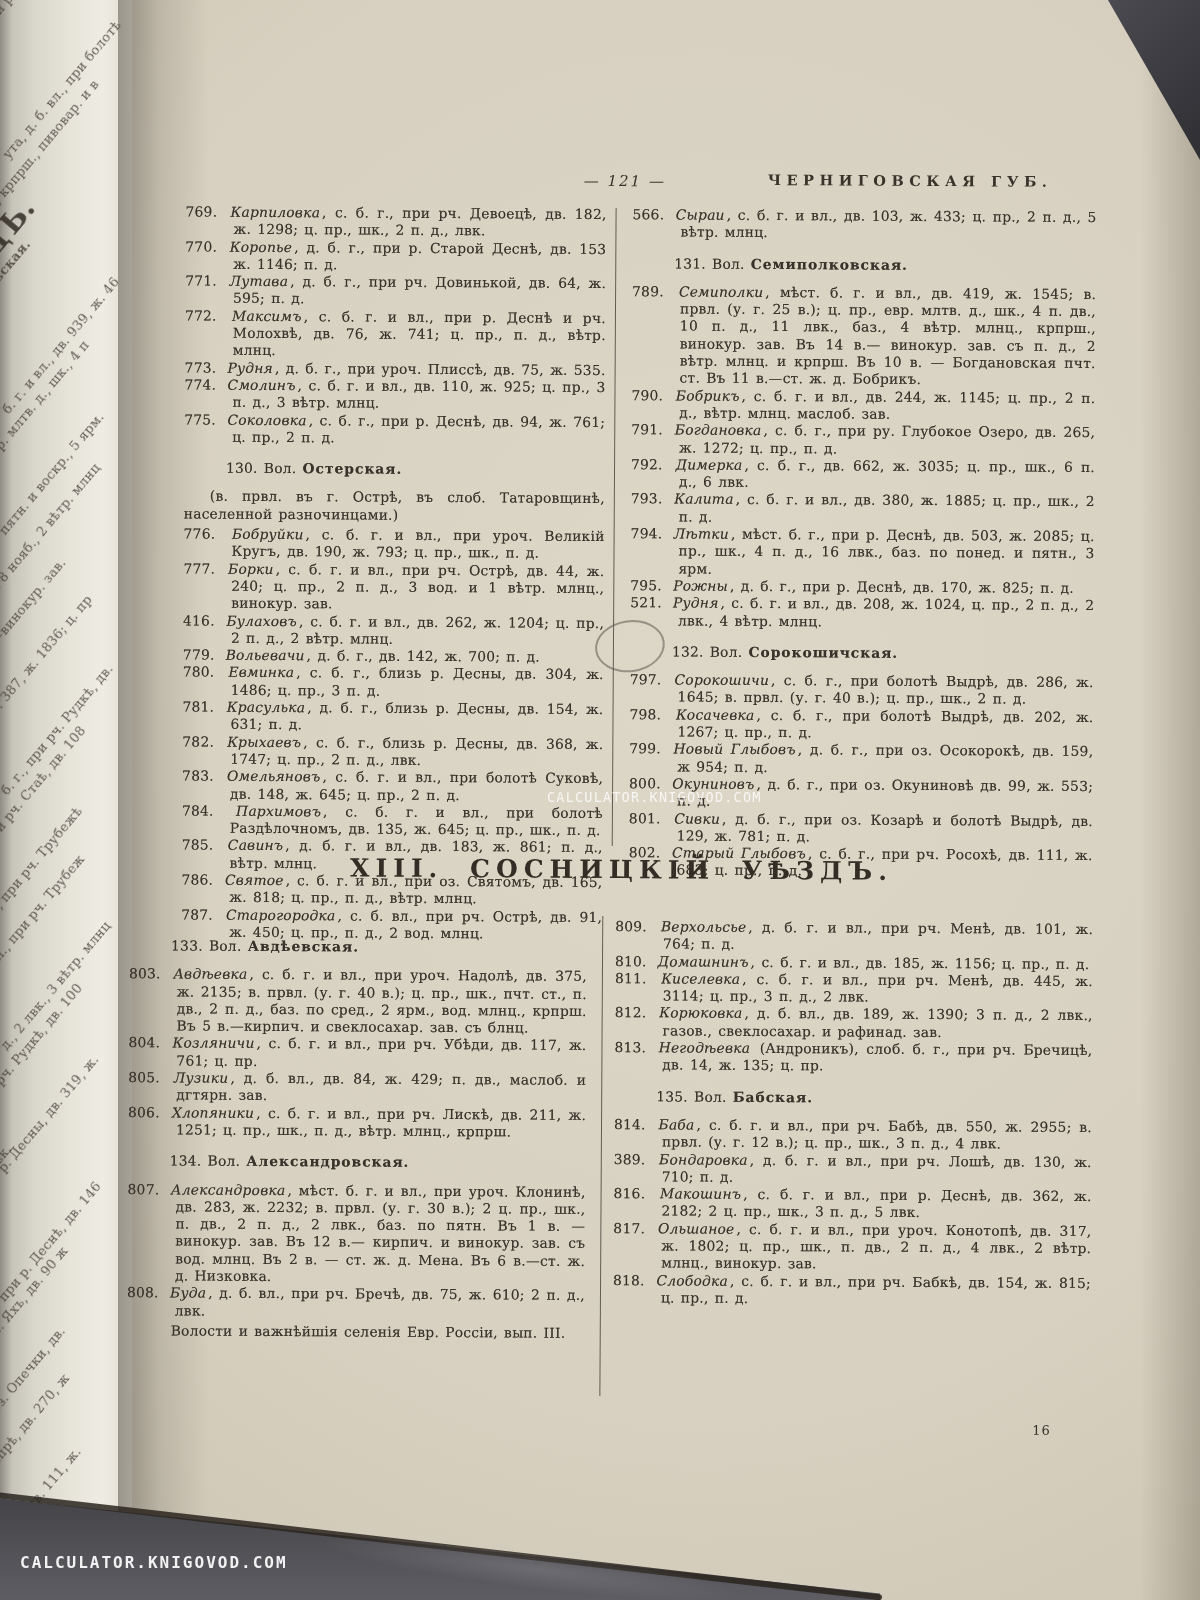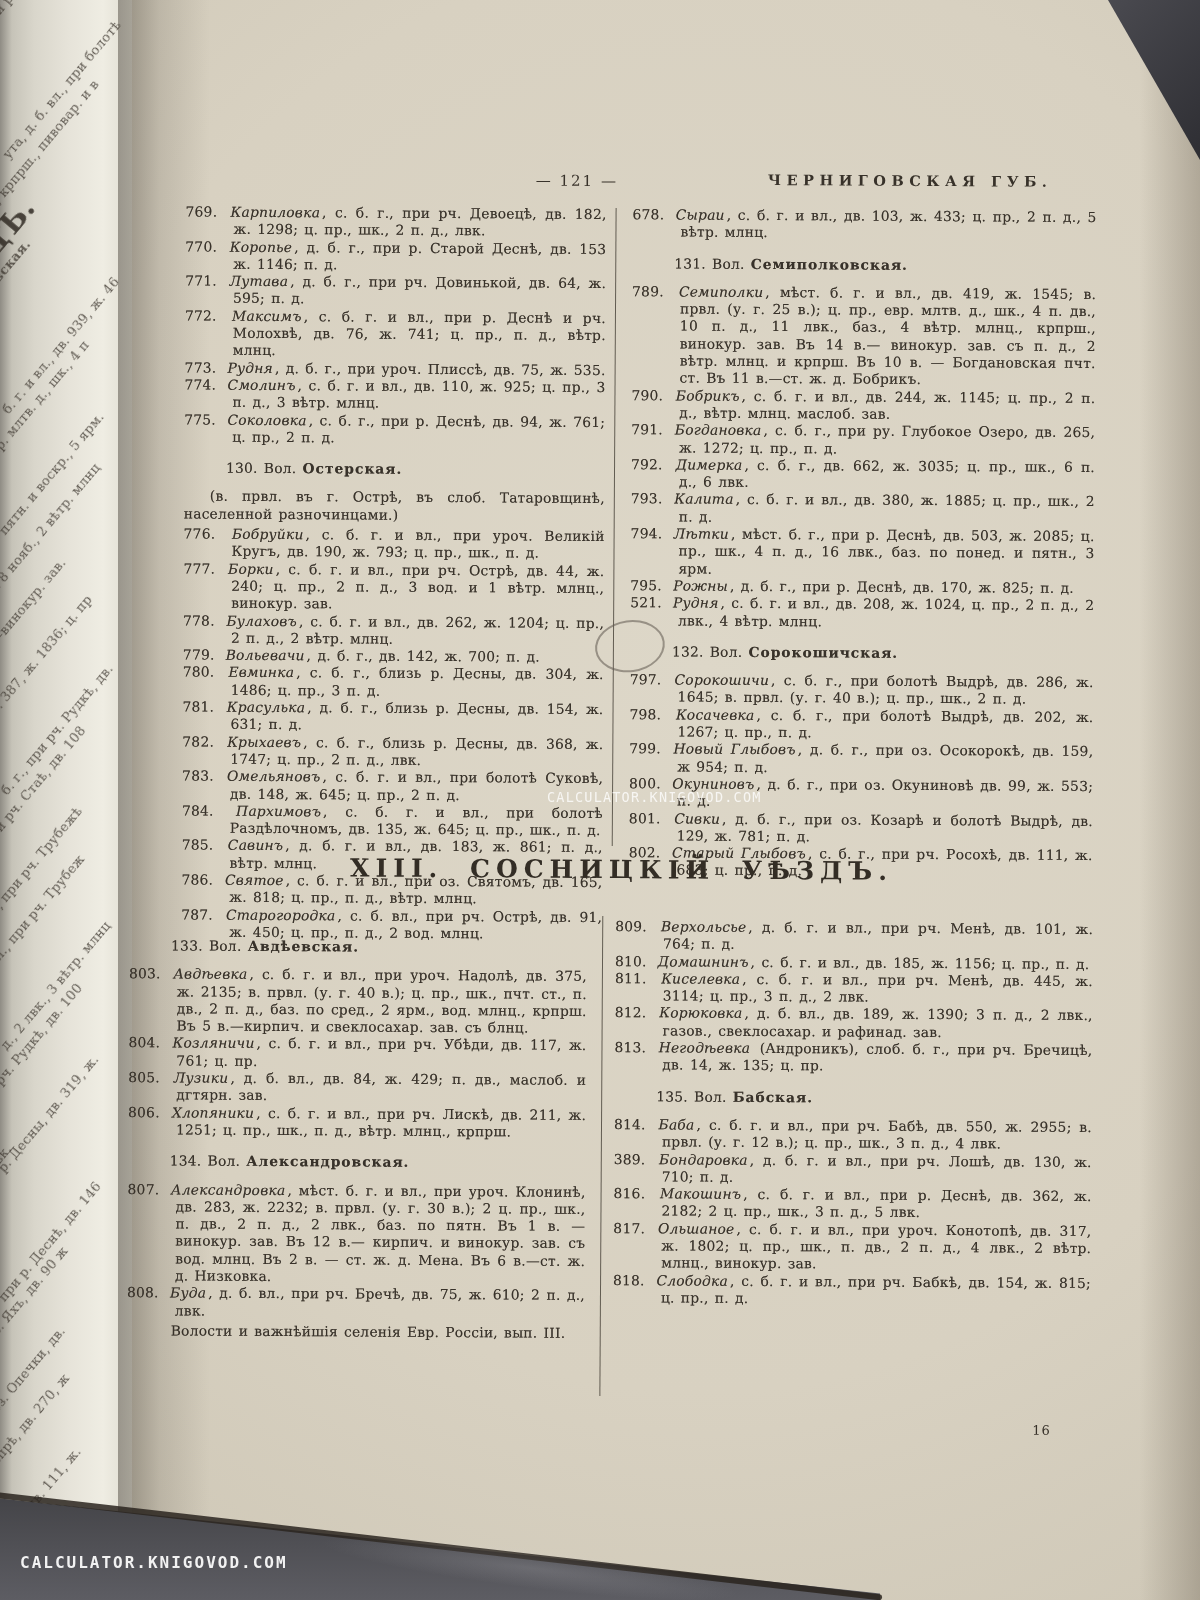--- a/index.html
+++ b/index.html
@@ -29,21 +29,21 @@
     background:linear-gradient(180deg,#434347,#5d5d63);
     clip-path:polygon(0 6%,100% 94%,100% 100%,0 100%);}
   .table-streak{position:absolute;left:320px;top:1548px;width:420px;height:40px;
     background:radial-gradient(50% 50% at 50% 50%,rgba(210,210,215,.18),rgba(210,210,215,0));
     transform:rotate(7deg);}
   .book-edge{position:absolute;left:-4px;top:1492px;width:892px;height:6px;
     background:rgba(42,36,30,.85);transform:rotate(6.6deg);transform-origin:left center;border-radius:3px;}
   
   .tilt{position:absolute;left:0;top:0;width:1200px;height:1600px;transform:rotate(.35deg);transform-origin:600px 800px;
     color:#38322a;}
-  .hdr-num{position:absolute;left:532px;top:172px;font-size:15px;letter-spacing:2px;}
+  .hdr-num{position:absolute;left:580px;top:172px;font-size:15px;letter-spacing:2px;font-style:italic;}
   .hdr-title{position:absolute;left:764px;top:170px;font-size:14.5px;font-weight:bold;letter-spacing:5.5px;white-space:nowrap;}
   .sec{position:absolute;display:flex;align-items:flex-start;}
   .sec-top{left:182px;top:206px;width:911px;}
   .sec-top .colL{width:421px;margin-right:26px;}
   .sec-top .colR{width:464px;}
   .sec-bot{left:130px;top:918px;width:968px;}
   .sec-bot .colL{width:458px;margin-right:28px;padding-top:8px;}
   .sec-bot .colR{width:478px;}
   .col{font-size:13.8px;line-height:17.3px;text-align:justify;
     letter-spacing:.25px;word-spacing:1.5px;
@@ -118,33 +118,33 @@
           <div class="entry"><span class="e-num">770.</span><i class="e-name"> Коропье</i><span>, д. б. г., при р. Старой Деснѣ, дв. 153 ж. 1146; п. д.</span></div>
           <div class="entry"><span class="e-num">771.</span><i class="e-name"> Лутава</i><span>, д. б. г., при рч. Довинькой, дв. 64, ж. 595; п. д.</span></div>
           <div class="entry"><span class="e-num">772.</span><i class="e-name"> Максимъ</i><span>, с. б. г. и вл., при р. Деснѣ и рч. Молохвѣ, дв. 76, ж. 741; ц. пр., п. д., вѣтр. млнц.</span></div>
           <div class="entry"><span class="e-num">773.</span><i class="e-name"> Рудня</i><span>, д. б. г., при уроч. Плиссѣ, дв. 75, ж. 535.</span></div>
           <div class="entry"><span class="e-num">774.</span><i class="e-name"> Смолинъ</i><span>, с. б. г. и вл., дв. 110, ж. 925; ц. пр., 3 п. д., 3 вѣтр. млнц.</span></div>
           <div class="entry"><span class="e-num">775.</span><i class="e-name"> Соколовка</i><span>, с. б. г., при р. Деснѣ, дв. 94, ж. 761; ц. пр., 2 п. д.</span></div>
           <div class="vol-heading"><span>130. Вол. </span><span class="vol-name">Остерская.</span></div>
           <div class="col-note">(в. првл. въ г. Острѣ, въ слоб. Татаровщинѣ, населенной разночинцами.)</div>
           <div class="entry"><span class="e-num">776.</span><i class="e-name"> Бобруйки</i><span>, с. б. г. и вл., при уроч. Великій Кругъ, дв. 190, ж. 793; ц. пр., шк., п. д.</span></div>
           <div class="entry"><span class="e-num">777.</span><i class="e-name"> Борки</i><span>, с. б. г. и вл., при рч. Острѣ, дв. 44, ж. 240; ц. пр., 2 п. д., 3 вод. и 1 вѣтр. млнц., винокур. зав.</span></div>
-          <div class="entry"><span class="e-num">778.</span><i class="e-name"> Булаховъ</i><span>, с. б. г. и вл., дв. 262, ж. 1204; ц. пр., 2 п. д., 2 вѣтр. млнц.</span></div>
+          <div class="entry"><span class="e-num">416.</span><i class="e-name"> Булаховъ</i><span>, с. б. г. и вл., дв. 262, ж. 1204; ц. пр., 2 п. д., 2 вѣтр. млнц.</span></div>
           <div class="entry"><span class="e-num">779.</span><i class="e-name"> Вольевачи</i><span>, д. б. г., дв. 142, ж. 700; п. д.</span></div>
           <div class="entry"><span class="e-num">780.</span><i class="e-name"> Евминка</i><span>, с. б. г., близь р. Десны, дв. 304, ж. 1486; ц. пр., 3 п. д.</span></div>
           <div class="entry"><span class="e-num">781.</span><i class="e-name"> Красулька</i><span>, д. б. г., близь р. Десны, дв. 154, ж. 631; п. д.</span></div>
           <div class="entry"><span class="e-num">782.</span><i class="e-name"> Крыхаевъ</i><span>, с. б. г., близь р. Десны, дв. 368, ж. 1747; ц. пр., 2 п. д., лвк.</span></div>
           <div class="entry"><span class="e-num">783.</span><i class="e-name"> Омельяновъ</i><span>, с. б. г. и вл., при болотѣ Суковѣ, дв. 148, ж. 645; ц. пр., 2 п. д.</span></div>
           <div class="entry"><span class="e-num">784.</span><i class="e-name"> Пархимовъ</i><span>, с. б. г. и вл., при болотѣ Раздѣлочномъ, дв. 135, ж. 645; ц. пр., шк., п. д.</span></div>
           <div class="entry"><span class="e-num">785.</span><i class="e-name"> Савинъ</i><span>, д. б. г. и вл., дв. 183, ж. 861; п. д., вѣтр. млнц.</span></div>
           <div class="entry"><span class="e-num">786.</span><i class="e-name"> Святое</i><span>, с. б. г. и вл., при оз. Святомъ, дв. 165, ж. 818; ц. пр., п. д., вѣтр. млнц.</span></div>
           <div class="entry"><span class="e-num">787.</span><i class="e-name"> Старогородка</i><span>, с. б. вл., при рч. Острѣ, дв. 91, ж. 450; ц. пр., п. д., 2 вод. млнц.</span></div>
         </div>
       <div class="col colR">
-          <div class="entry"><span class="e-num">678.</span><i class="e-name"> Сыраи</i><span>, с. б. г. и вл., дв. 103, ж. 433; ц. пр., 2 п. д., 5 вѣтр. млнц.</span></div>
+          <div class="entry"><span class="e-num">566.</span><i class="e-name"> Сыраи</i><span>, с. б. г. и вл., дв. 103, ж. 433; ц. пр., 2 п. д., 5 вѣтр. млнц.</span></div>
           <div class="vol-heading"><span>131. Вол. </span><span class="vol-name">Семиполковская.</span></div>
           <div class="entry"><span class="e-num">789.</span><i class="e-name"> Семиполки</i><span>, мѣст. б. г. и вл., дв. 419, ж. 1545; в. првл. (у. г. 25 в.); ц. пр., евр. млтв. д., шк., 4 п. дв., 10 п. д., 11 лвк., баз., 4 вѣтр. млнц., крпрш., винокур. зав. Въ 14 в.— винокур. зав. съ п. д., 2 вѣтр. млнц. и крпрш. Въ 10 в. — Богдановская пчт. ст. Въ 11 в.—ст. ж. д. Бобрикъ.</span></div>
           <div class="entry"><span class="e-num">790.</span><i class="e-name"> Бобрикъ</i><span>, с. б. г. и вл., дв. 244, ж. 1145; ц. пр., 2 п. д., вѣтр. млнц. маслоб. зав.</span></div>
           <div class="entry"><span class="e-num">791.</span><i class="e-name"> Богдановка</i><span>, с. б. г., при ру. Глубокое Озеро, дв. 265, ж. 1272; ц. пр., п. д.</span></div>
           <div class="entry"><span class="e-num">792.</span><i class="e-name"> Димерка</i><span>, с. б. г., дв. 662, ж. 3035; ц. пр., шк., 6 п. д., 6 лвк.</span></div>
           <div class="entry"><span class="e-num">793.</span><i class="e-name"> Калита</i><span>, с. б. г. и вл., дв. 380, ж. 1885; ц. пр., шк., 2 п. д.</span></div>
           <div class="entry"><span class="e-num">794.</span><i class="e-name"> Лѣтки</i><span>, мѣст. б. г., при р. Деснѣ, дв. 503, ж. 2085; ц. пр., шк., 4 п. д., 16 лвк., баз. по понед. и пятн., 3 ярм.</span></div>
           <div class="entry"><span class="e-num">795.</span><i class="e-name"> Рожны</i><span>, д. б. г., при р. Деснѣ, дв. 170, ж. 825; п. д.</span></div>
           <div class="entry"><span class="e-num">521.</span><i class="e-name"> Рудня</i><span>, с. б. г. и вл., дв. 208, ж. 1024, ц. пр., 2 п. д., 2 лвк., 4 вѣтр. млнц.</span></div>
           <div class="vol-heading"><span>132. Вол. </span><span class="vol-name">Сорокошичская.</span></div>

